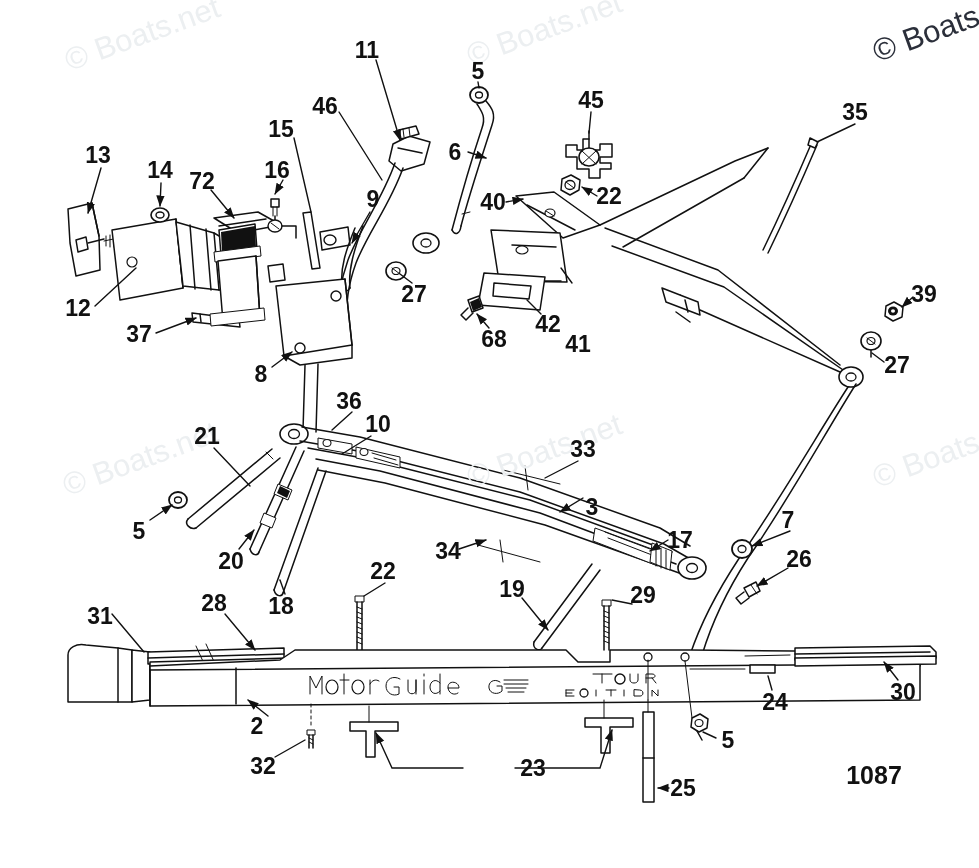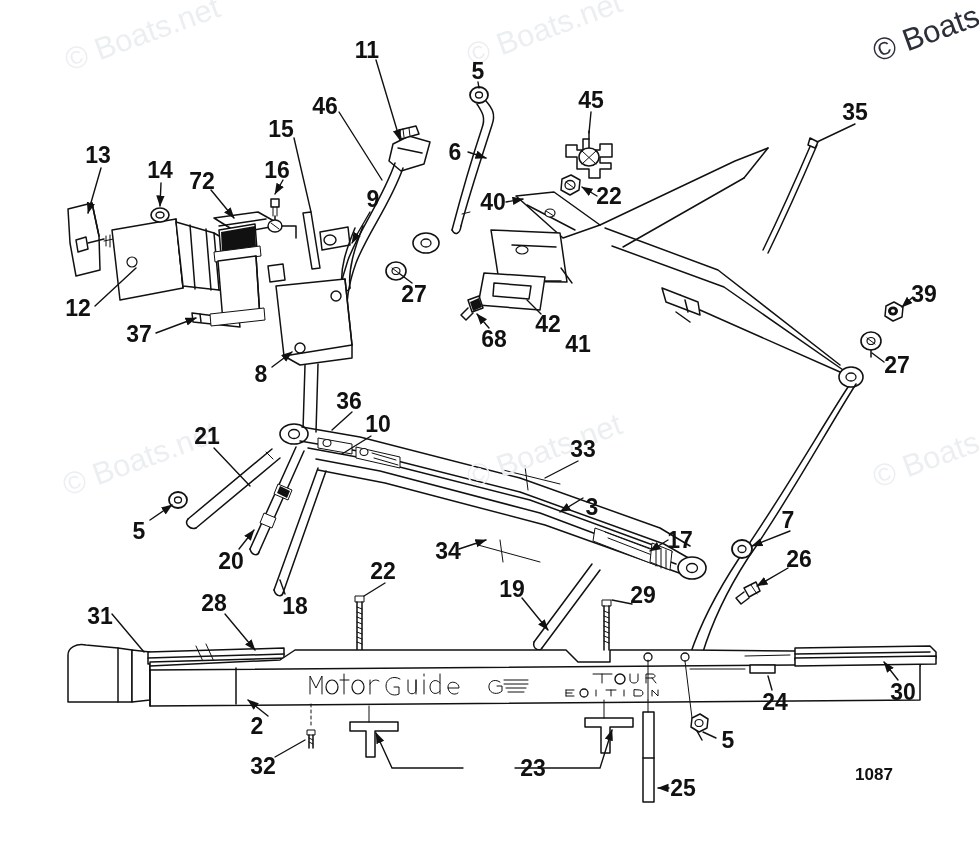--- a/index.html
+++ b/index.html
@@ -23,21 +23,21 @@
     letter-spacing:0px;
     white-space:nowrap;
     transform:translate(-50%,-50%);
     user-select:none;
   }
   
   .refnum{
     position:absolute;
     font-family:"Liberation Sans", sans-serif;
     font-weight:bold;
-    font-size:17px;
+    font-size:25px;
     color:#111111;
     white-space:nowrap;
     transform:translate(-50%,-50%);
   }
   
   .wm{
     position:absolute;
     font-family:"Liberation Sans", sans-serif;
     font-size:31px;
     font-weight:normal;
@@ -511,21 +511,21 @@
       <div class="callout" style="left: 261px; top: 374px;">8</div>
       <div class="callout" style="left: 373px; top: 199px;">9</div>
       <div class="callout" style="left: 378px; top: 424px;">10</div>
       <div class="callout" style="left: 367px; top: 50px;">11</div>
       <div class="callout" style="left: 78px; top: 308px;">12</div>
       <div class="callout" style="left: 98px; top: 155px;">13</div>
       <div class="callout" style="left: 160px; top: 170px;">14</div>
       <div class="callout" style="left: 281px; top: 129px;">15</div>
       <div class="callout" style="left: 277px; top: 170px;">16</div>
       <div class="callout" style="left: 680px; top: 540px;">17</div>
-      <div class="callout" style="left: 295px; top: 606px;">18</div>
+      <div class="callout" style="left: 281px; top: 606px;">18</div>
       <div class="callout" style="left: 512px; top: 589px;">19</div>
       <div class="callout" style="left: 231px; top: 561px;">20</div>
       <div class="callout" style="left: 207px; top: 436px;">21</div>
       <div class="callout" style="left: 383px; top: 571px;">22</div>
       <div class="callout" style="left: 489px; top: 768px; margin-left: 44px;">23</div>
       <div class="callout" style="left: 775px; top: 702px;">24</div>
       <div class="callout" style="left: 683px; top: 788px;">25</div>
       <div class="callout" style="left: 799px; top: 559px;">26</div>
       <div class="callout" style="left: 414px; top: 294px;">27</div>
       <div class="callout" style="left: 897px; top: 365px;">27</div>

